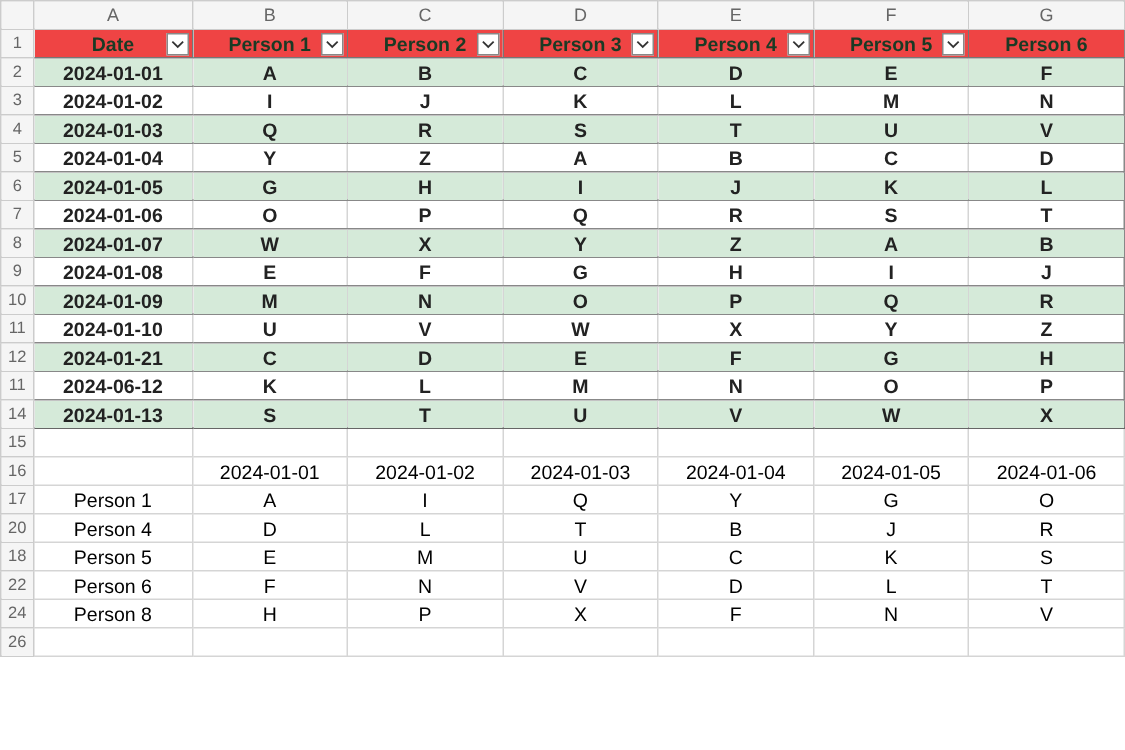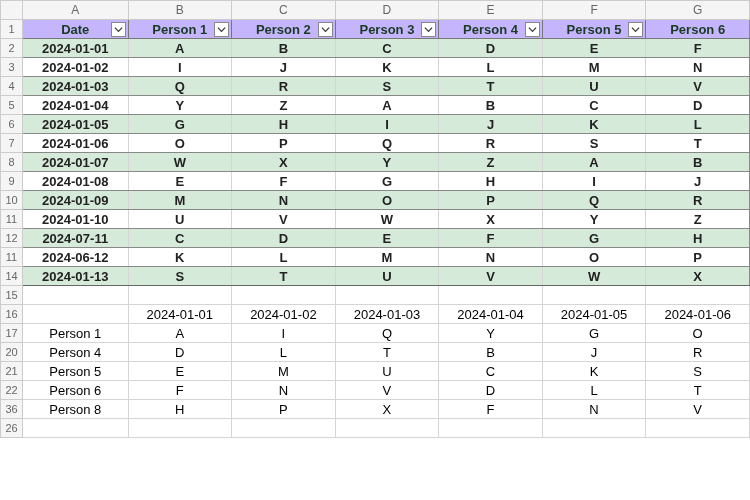--- a/index.html
+++ b/index.html
@@ -5,21 +5,21 @@
 * { box-sizing: border-box; margin: 0; padding: 0; }
 body { font-family: Arial, sans-serif; font-size: 13px; background: #fff; overflow: hidden; width: 750px; height: 500px; }
 .sheet { display: table; border-collapse: collapse; width: 100%; }
 .row { display: table-row; }
 .cell { display: table-cell; border: 1px solid #d5d5d5; height: 19px; vertical-align: middle; text-align: center; position: relative; }
 .colhdr { background: #f5f5f5; color: #666; font-size: 12px; height: 19px; border: 1px solid #ccc; }
 .rowhdr { background: #f5f5f5; color: #666; font-size: 11px; width: 22px; min-width: 22px; border: 1px solid #ccc; text-align: center; }
 .corner { background: #f5f5f5; border: 1px solid #ccc; width: 22px; }
 .c-a { width: 106px; }
 .c-bg { width: 104px; }
-.thdr { background: #c4b5fd; font-weight: bold; color: #1a3a24; border: 1px solid #777; }
+.thdr { background: #ef4444; font-weight: bold; color: #1a3a24; border: 1px solid #777; }
 .band { background: #d5ead9; font-weight: bold; color: #222; }
 .nband { font-weight: bold; color: #222; }
 .tbody-cell { border-bottom: 1px solid #888; border-top: 1px solid #888; }
 .lastcol { border-right: 1px solid #888; }
 .firstrow { border-top: 1px solid #666; }
 .lastrow { border-bottom: 1px solid #666; margin-top: 19px; }
 .fbtn { position: absolute; right: 2px; top: 2px; width: 15px; height: 15px; background: #fff; border: 1px solid #888; display: flex; align-items: center; justify-content: center; }
 .fbtn svg { width: 9px; height: 9px; }
 .plain { font-weight: normal; }
 </style>
@@ -189,21 +189,21 @@
       <div class="cell c-a nband tbody-cell">2024-01-10</div>
       <div class="cell nband tbody-cell">U</div>
       <div class="cell nband tbody-cell">V</div>
       <div class="cell nband tbody-cell">W</div>
       <div class="cell nband tbody-cell">X</div>
       <div class="cell nband tbody-cell">Y</div>
       <div class="cell nband tbody-cell lastcol">Z</div>
     </div>
     <div class="row">
       <div class="cell rowhdr">12</div>
-      <div class="cell c-a band tbody-cell">2024-07-11</div>
+      <div class="cell c-a band tbody-cell">2024-01-21</div>
       <div class="cell band tbody-cell">C</div>
       <div class="cell band tbody-cell">D</div>
       <div class="cell band tbody-cell">E</div>
       <div class="cell band tbody-cell">F</div>
       <div class="cell band tbody-cell">G</div>
       <div class="cell band tbody-cell lastcol">H</div>
     </div>
     <div class="row">
       <div class="cell rowhdr">11</div>
       <div class="cell c-a nband tbody-cell">2024-06-12</div>
@@ -261,41 +261,41 @@
       <div class="cell rowhdr">20</div>
       <div class="cell c-a plain">Person 4</div>
       <div class="cell plain">D</div>
       <div class="cell plain">L</div>
       <div class="cell plain">T</div>
       <div class="cell plain">B</div>
       <div class="cell plain">J</div>
       <div class="cell plain">R</div>
     </div>
     <div class="row">
-      <div class="cell rowhdr">21</div>
+      <div class="cell rowhdr">18</div>
       <div class="cell c-a plain">Person 5</div>
       <div class="cell plain">E</div>
       <div class="cell plain">M</div>
       <div class="cell plain">U</div>
       <div class="cell plain">C</div>
       <div class="cell plain">K</div>
       <div class="cell plain">S</div>
     </div>
     <div class="row">
       <div class="cell rowhdr">22</div>
       <div class="cell c-a plain">Person 6</div>
       <div class="cell plain">F</div>
       <div class="cell plain">N</div>
       <div class="cell plain">V</div>
       <div class="cell plain">D</div>
       <div class="cell plain">L</div>
       <div class="cell plain">T</div>
     </div>
     <div class="row">
-      <div class="cell rowhdr">36</div>
+      <div class="cell rowhdr">24</div>
       <div class="cell c-a plain">Person 8</div>
       <div class="cell plain">H</div>
       <div class="cell plain">P</div>
       <div class="cell plain">X</div>
       <div class="cell plain">F</div>
       <div class="cell plain">N</div>
       <div class="cell plain">V</div>
     </div>
 
   <div class="row">

